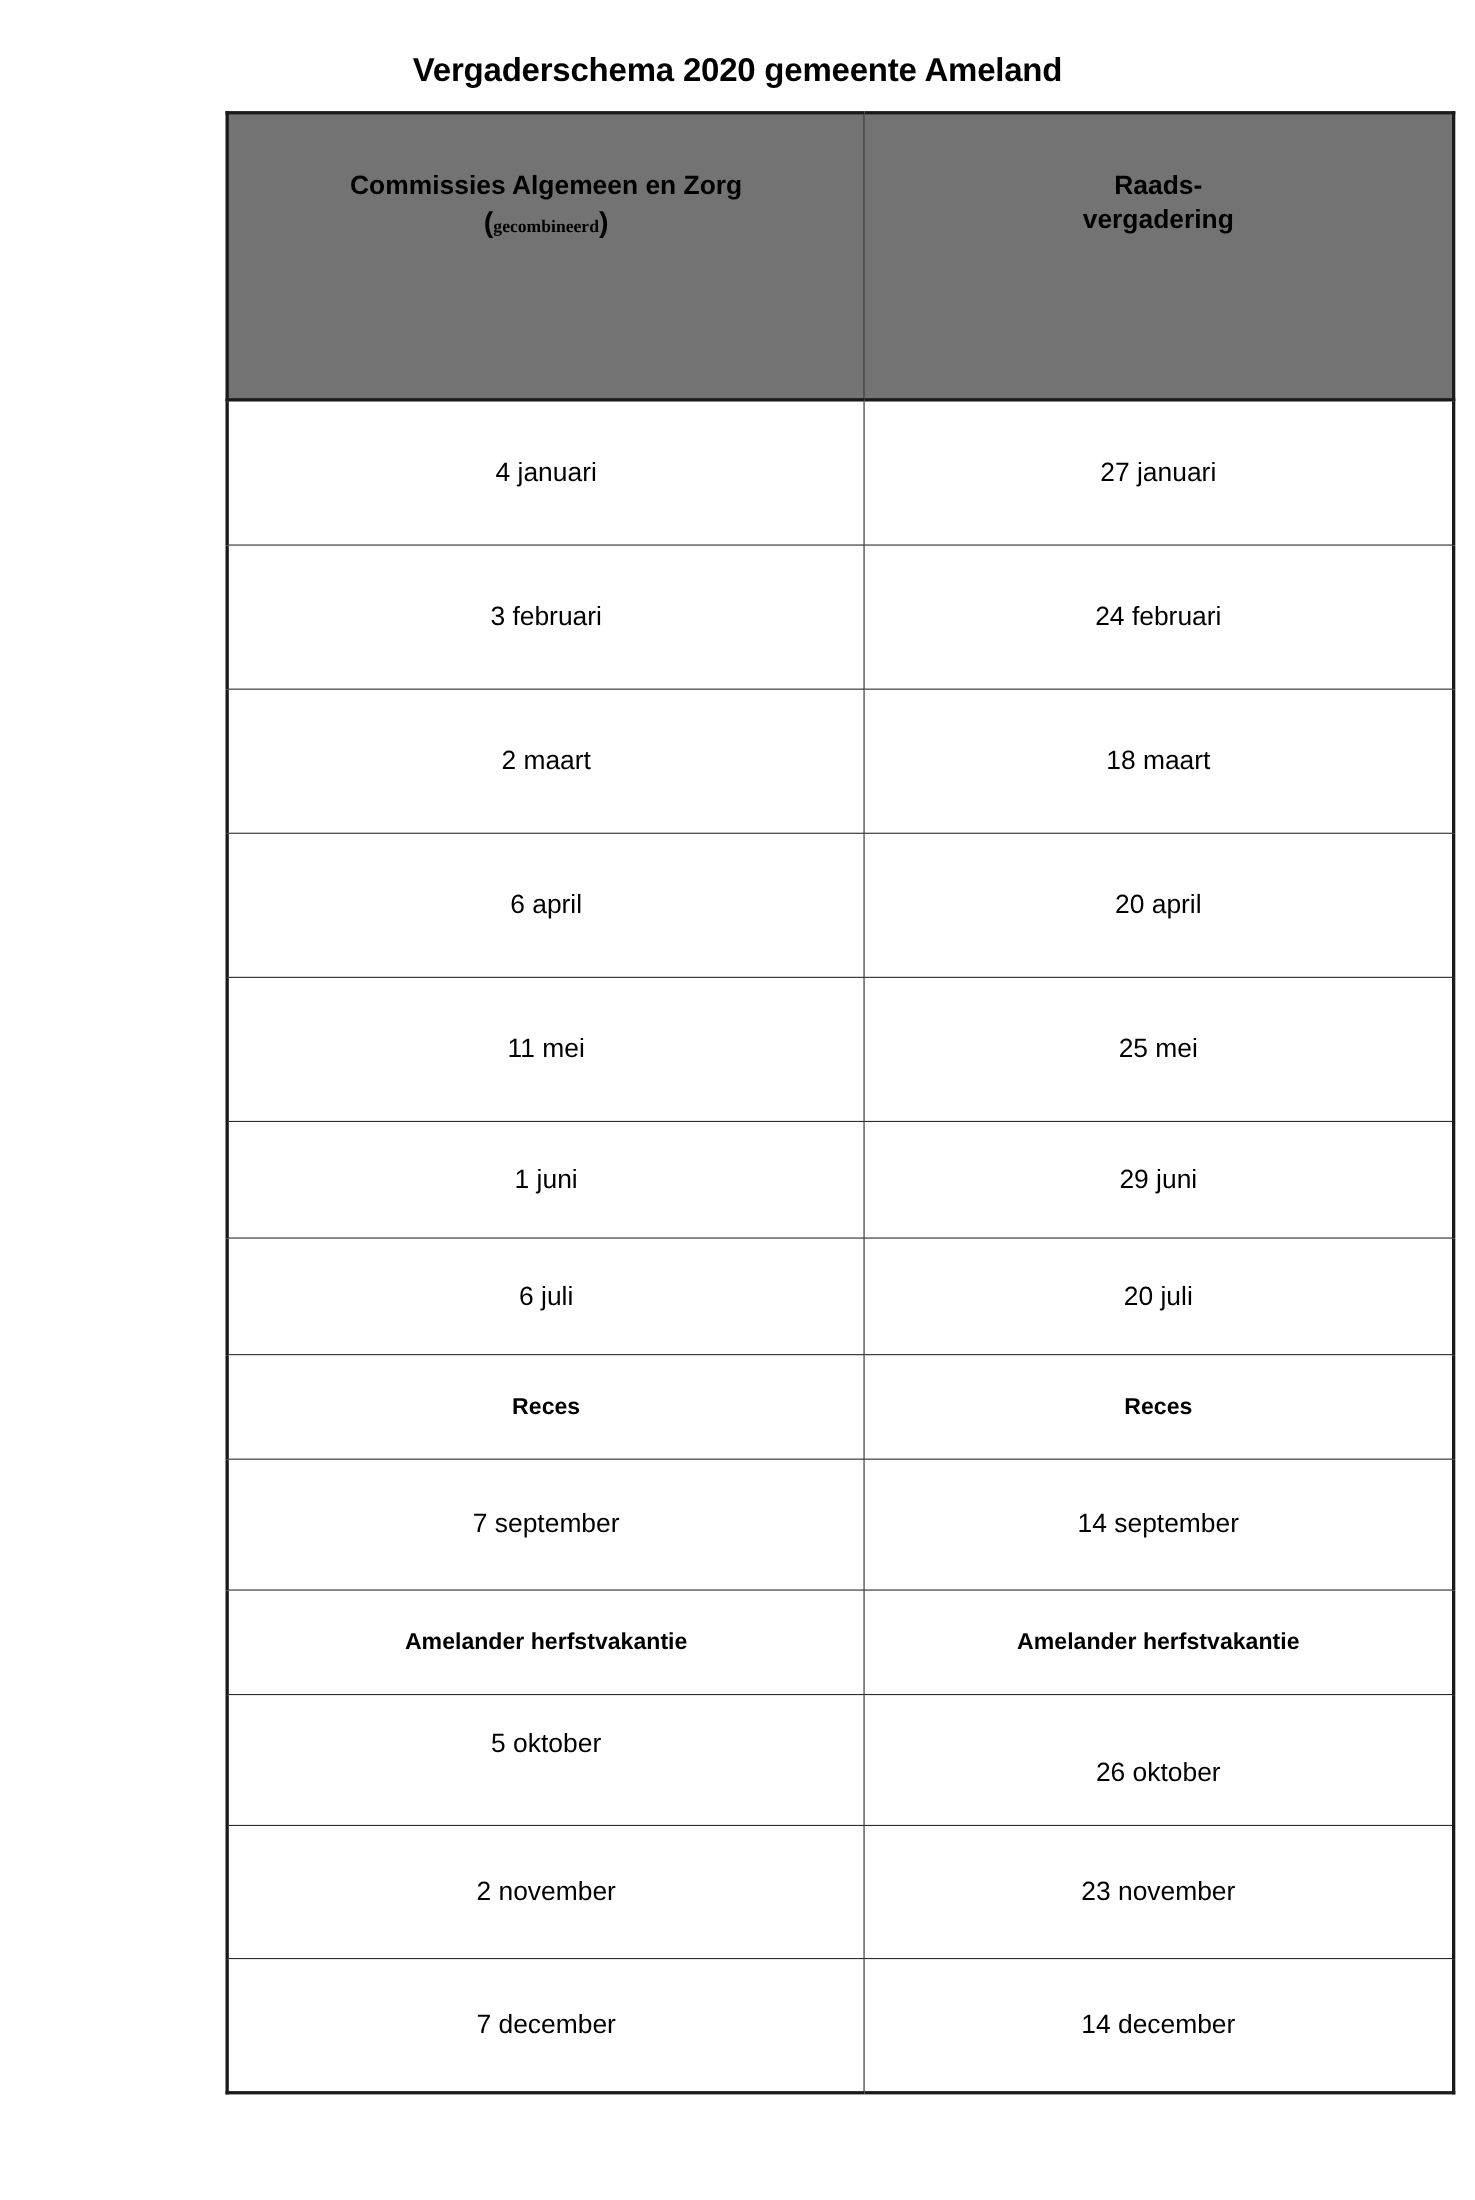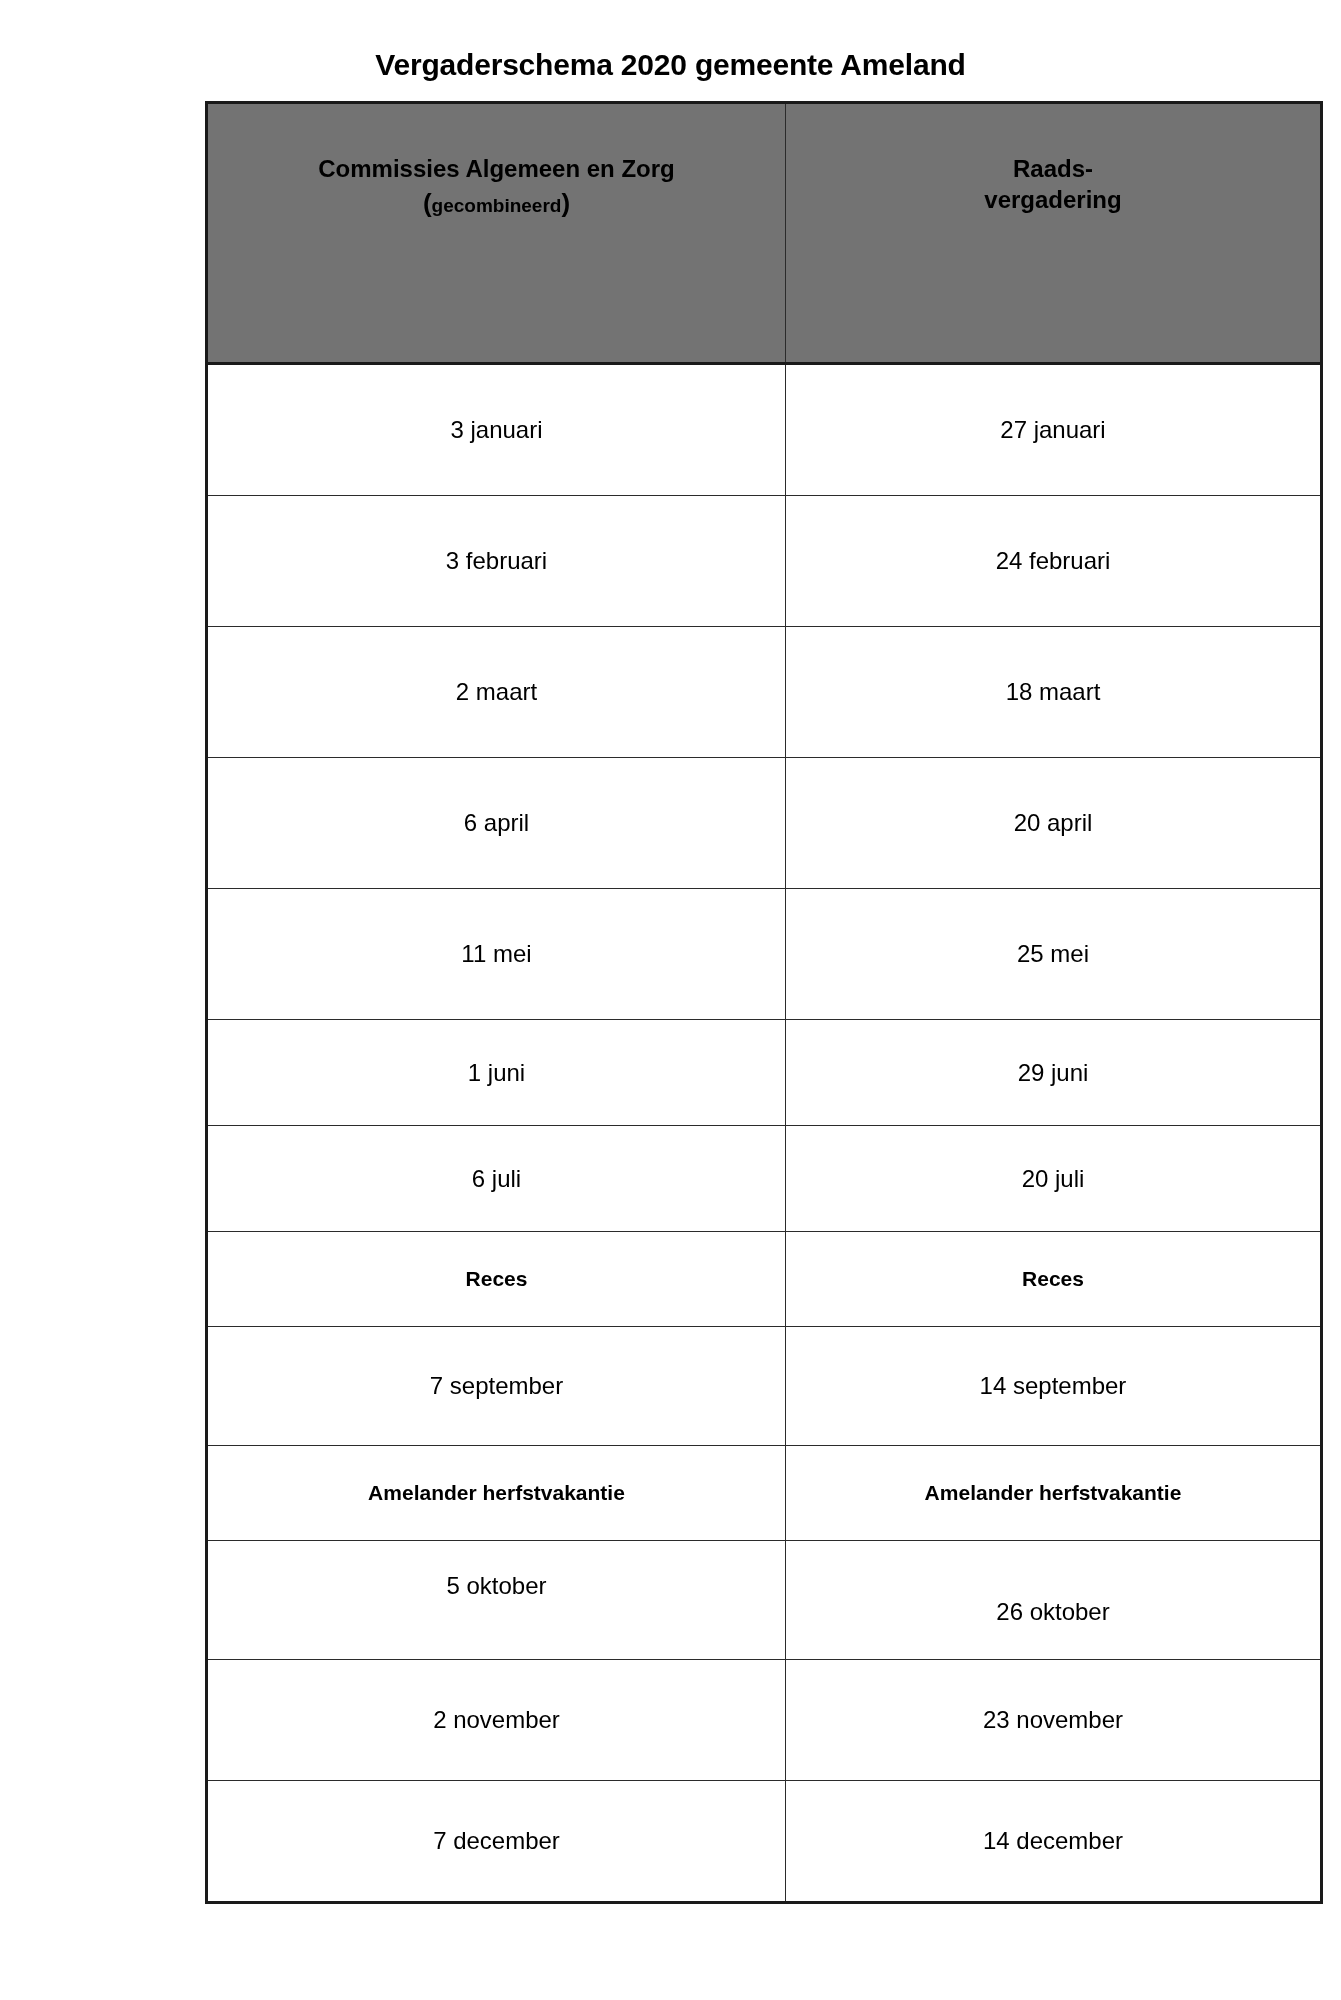--- a/index.html
+++ b/index.html
@@ -60,21 +60,21 @@
     display: block;
     padding-bottom: 96px;
   }
   .header-sub {
     display: block;
     font-size: 25px;
     line-height: 1.0;
     margin-top: 5px;
   }
   .header-sub .paren { font-size: 26px; }
-  .header-sub .inner-text { font-size: 19px; }
+  .header-sub .inner-text { font-size: 16px; font-family: Liberation Serif, serif; }
 
   .schedule-table tbody td {
     font-size: 24px;
     font-weight: normal;
     height: 130px;
     border-left: 3px solid #1a1a1a;
     border-right: 1px solid #2b2b2b;
   }
   .schedule-table tbody td.cell-right {
     border-left: 1px solid #2b2b2b;
@@ -121,21 +121,21 @@
       <th class="header-right">
         <span class="header-inner">
           <span>Raads-</span><br>
           <span>vergadering</span>
         </span>
       </th>
     </tr>
   </thead>
   <tbody>
     <tr class="r-jan">
-      <td>3 januari</td>
+      <td>4 januari</td>
       <td class="cell-right">27 januari</td>
     </tr>
     <tr class="r-feb">
       <td>3 februari</td>
       <td class="cell-right">24 februari</td>
     </tr>
     <tr class="r-mrt">
       <td>2 maart</td>
       <td class="cell-right">18 maart</td>
     </tr>

